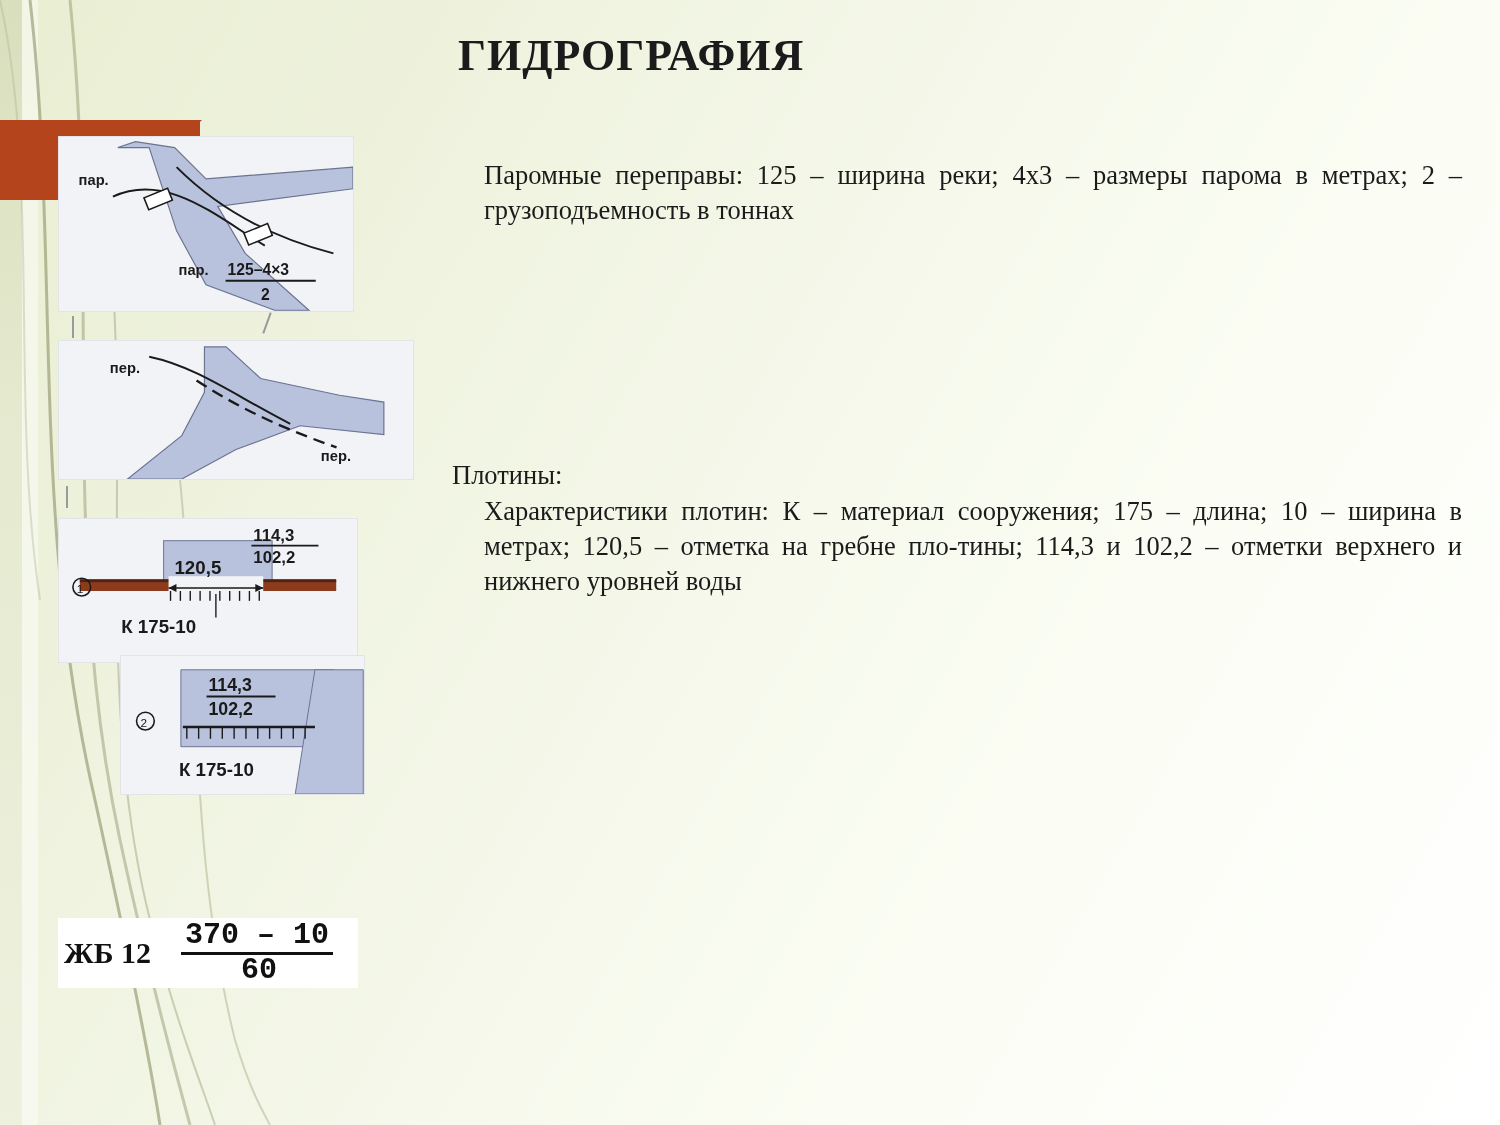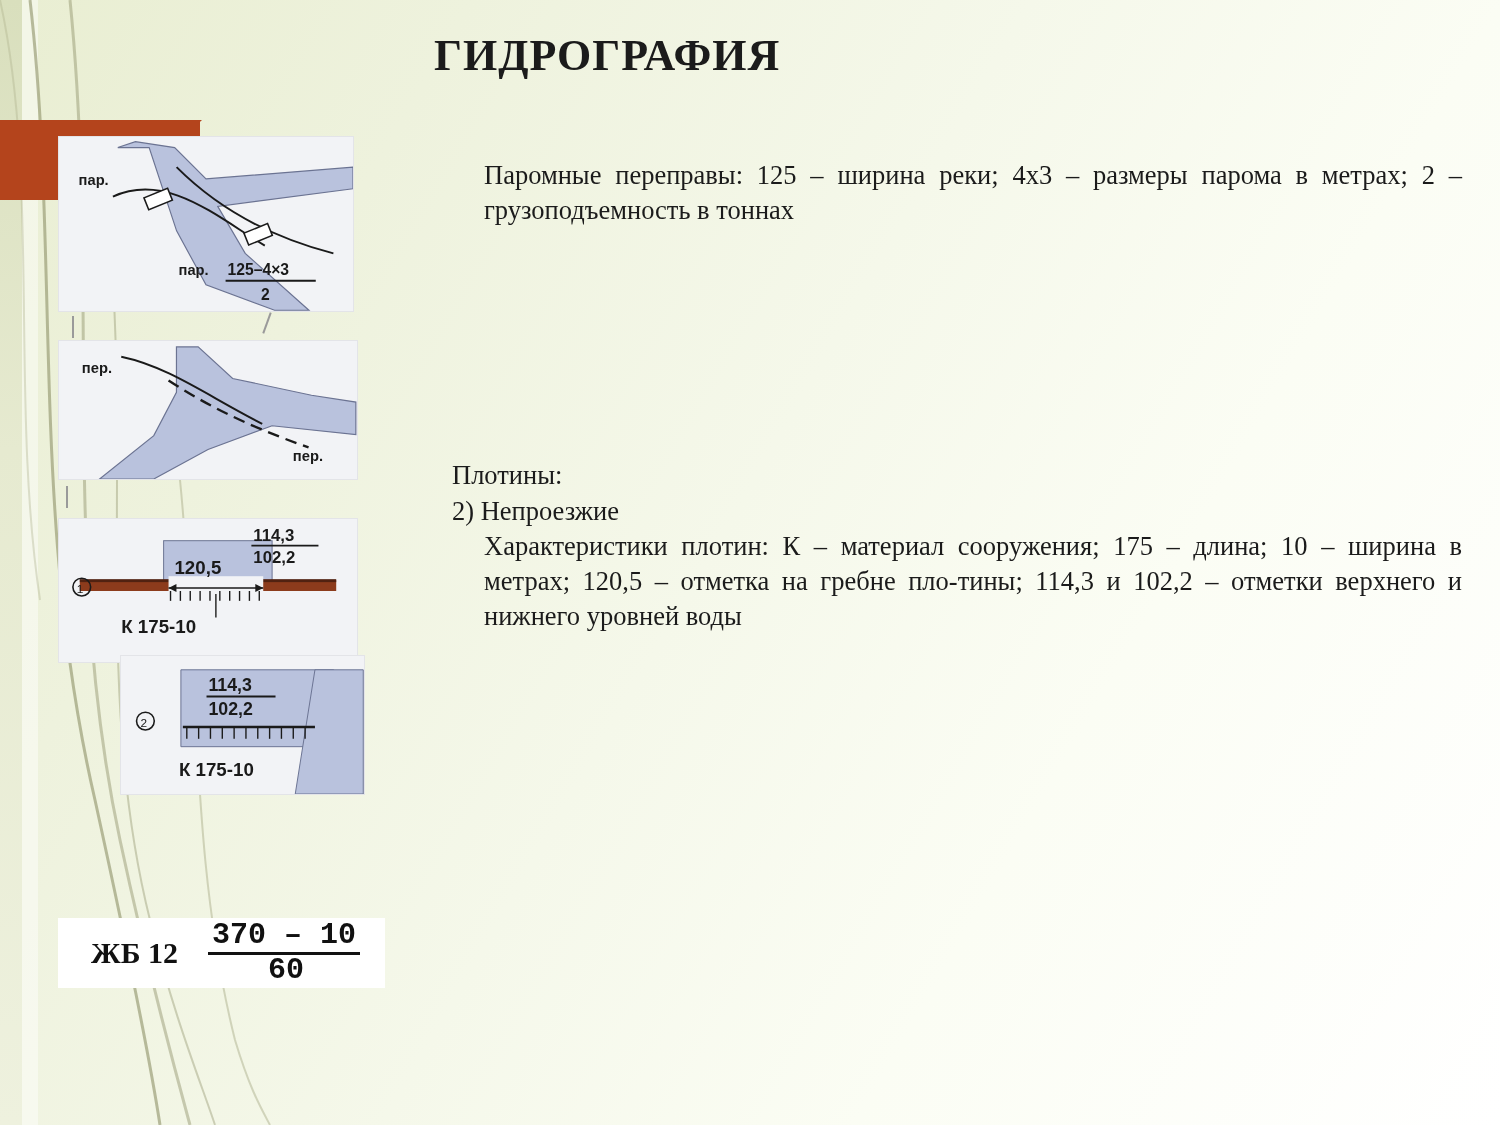--- a/index.html
+++ b/index.html
@@ -49,21 +49,21 @@
     left: 160px; top: 120px;
     width: 0; height: 0;
     border-top: 40px solid #b4441c;
     border-bottom: 40px solid transparent;
     border-right: 42px solid transparent;
   }
 
   
   .title {
     position: absolute;
-    left: 434px;
+    left: 458px;
     top: 30px;
     width: 1000px;
     font-size: 44px;
     font-weight: bold;
     letter-spacing: 1px;
     color: #1b1b1b;
     font-family: "Liberation Serif", serif;
   }
 
   
@@ -84,21 +84,21 @@
   .indent { padding-left: 18px; }
 
   
   .fig {
     position: absolute;
     background: #f2f3f6;
     border: 1px solid #e3e4e8;
     box-sizing: border-box;
   }
   .fig-1 { left: 58px;  top: 136px; width: 296px; height: 176px; }
-  .fig-2 { left: 58px;  top: 340px; width: 300px; height: 140px; }
+  .fig-2 { left: 58px;  top: 340px; width: 356px; height: 140px; }
   .fig-3 { left: 58px;  top: 518px; width: 300px; height: 145px; }
   .fig-4 { left: 120px; top: 655px; width: 245px; height: 140px; }
 
   .fig svg { display:block; width:100%; height:100%; }
 
   
   .tick {
     position: absolute;
     width: 2px; height: 22px;
     background: #9a9a9a;
@@ -110,21 +110,20 @@
     left: 58px;
     top: 918px;
     width: 300px;
     height: 70px;
     background: #ffffff;
     display: flex;
     align-items: center;
     font-weight: bold;
     font-size: 30px;
     color: #111;
-    padding-left: 27px;
   }
   .bridge-label .code { padding-left: 6px; }
   .bridge-frac {
     display: inline-block;
     margin-left: 30px;
     text-align: center;
     line-height: 1.05;
     font-family: Liberation Mono, monospace;
   }
   .bridge-frac .num {
@@ -275,18 +274,17 @@
       <span class="num">370 – 10</span>
       <span class="den">60</span>
     </span>
   </div>
 
   <div class="text-col">
     <p class="para just">Паромные переправы: 125 – ширина реки; 4х3 – размеры парома в метрах; 2 – грузоподъемность в тоннах</p>
     <div class="gap-1"></div>
     <div class="gap-2"></div>
     <p class="para">Плотины:</p>
-    <p class="para">2) Непроезжие</p>
     <p class="para just">Характеристики плотин: К – материал сооружения; 175 – длина; 10 – ширина в метрах; 120,5 – отметка на гребне пло-тины; 114,3 и 102,2 – отметки верхнего и нижнего уровней воды</p>
     <div class="gap-3"></div>
   </div>
 
 </div>
 
 </body></html>

